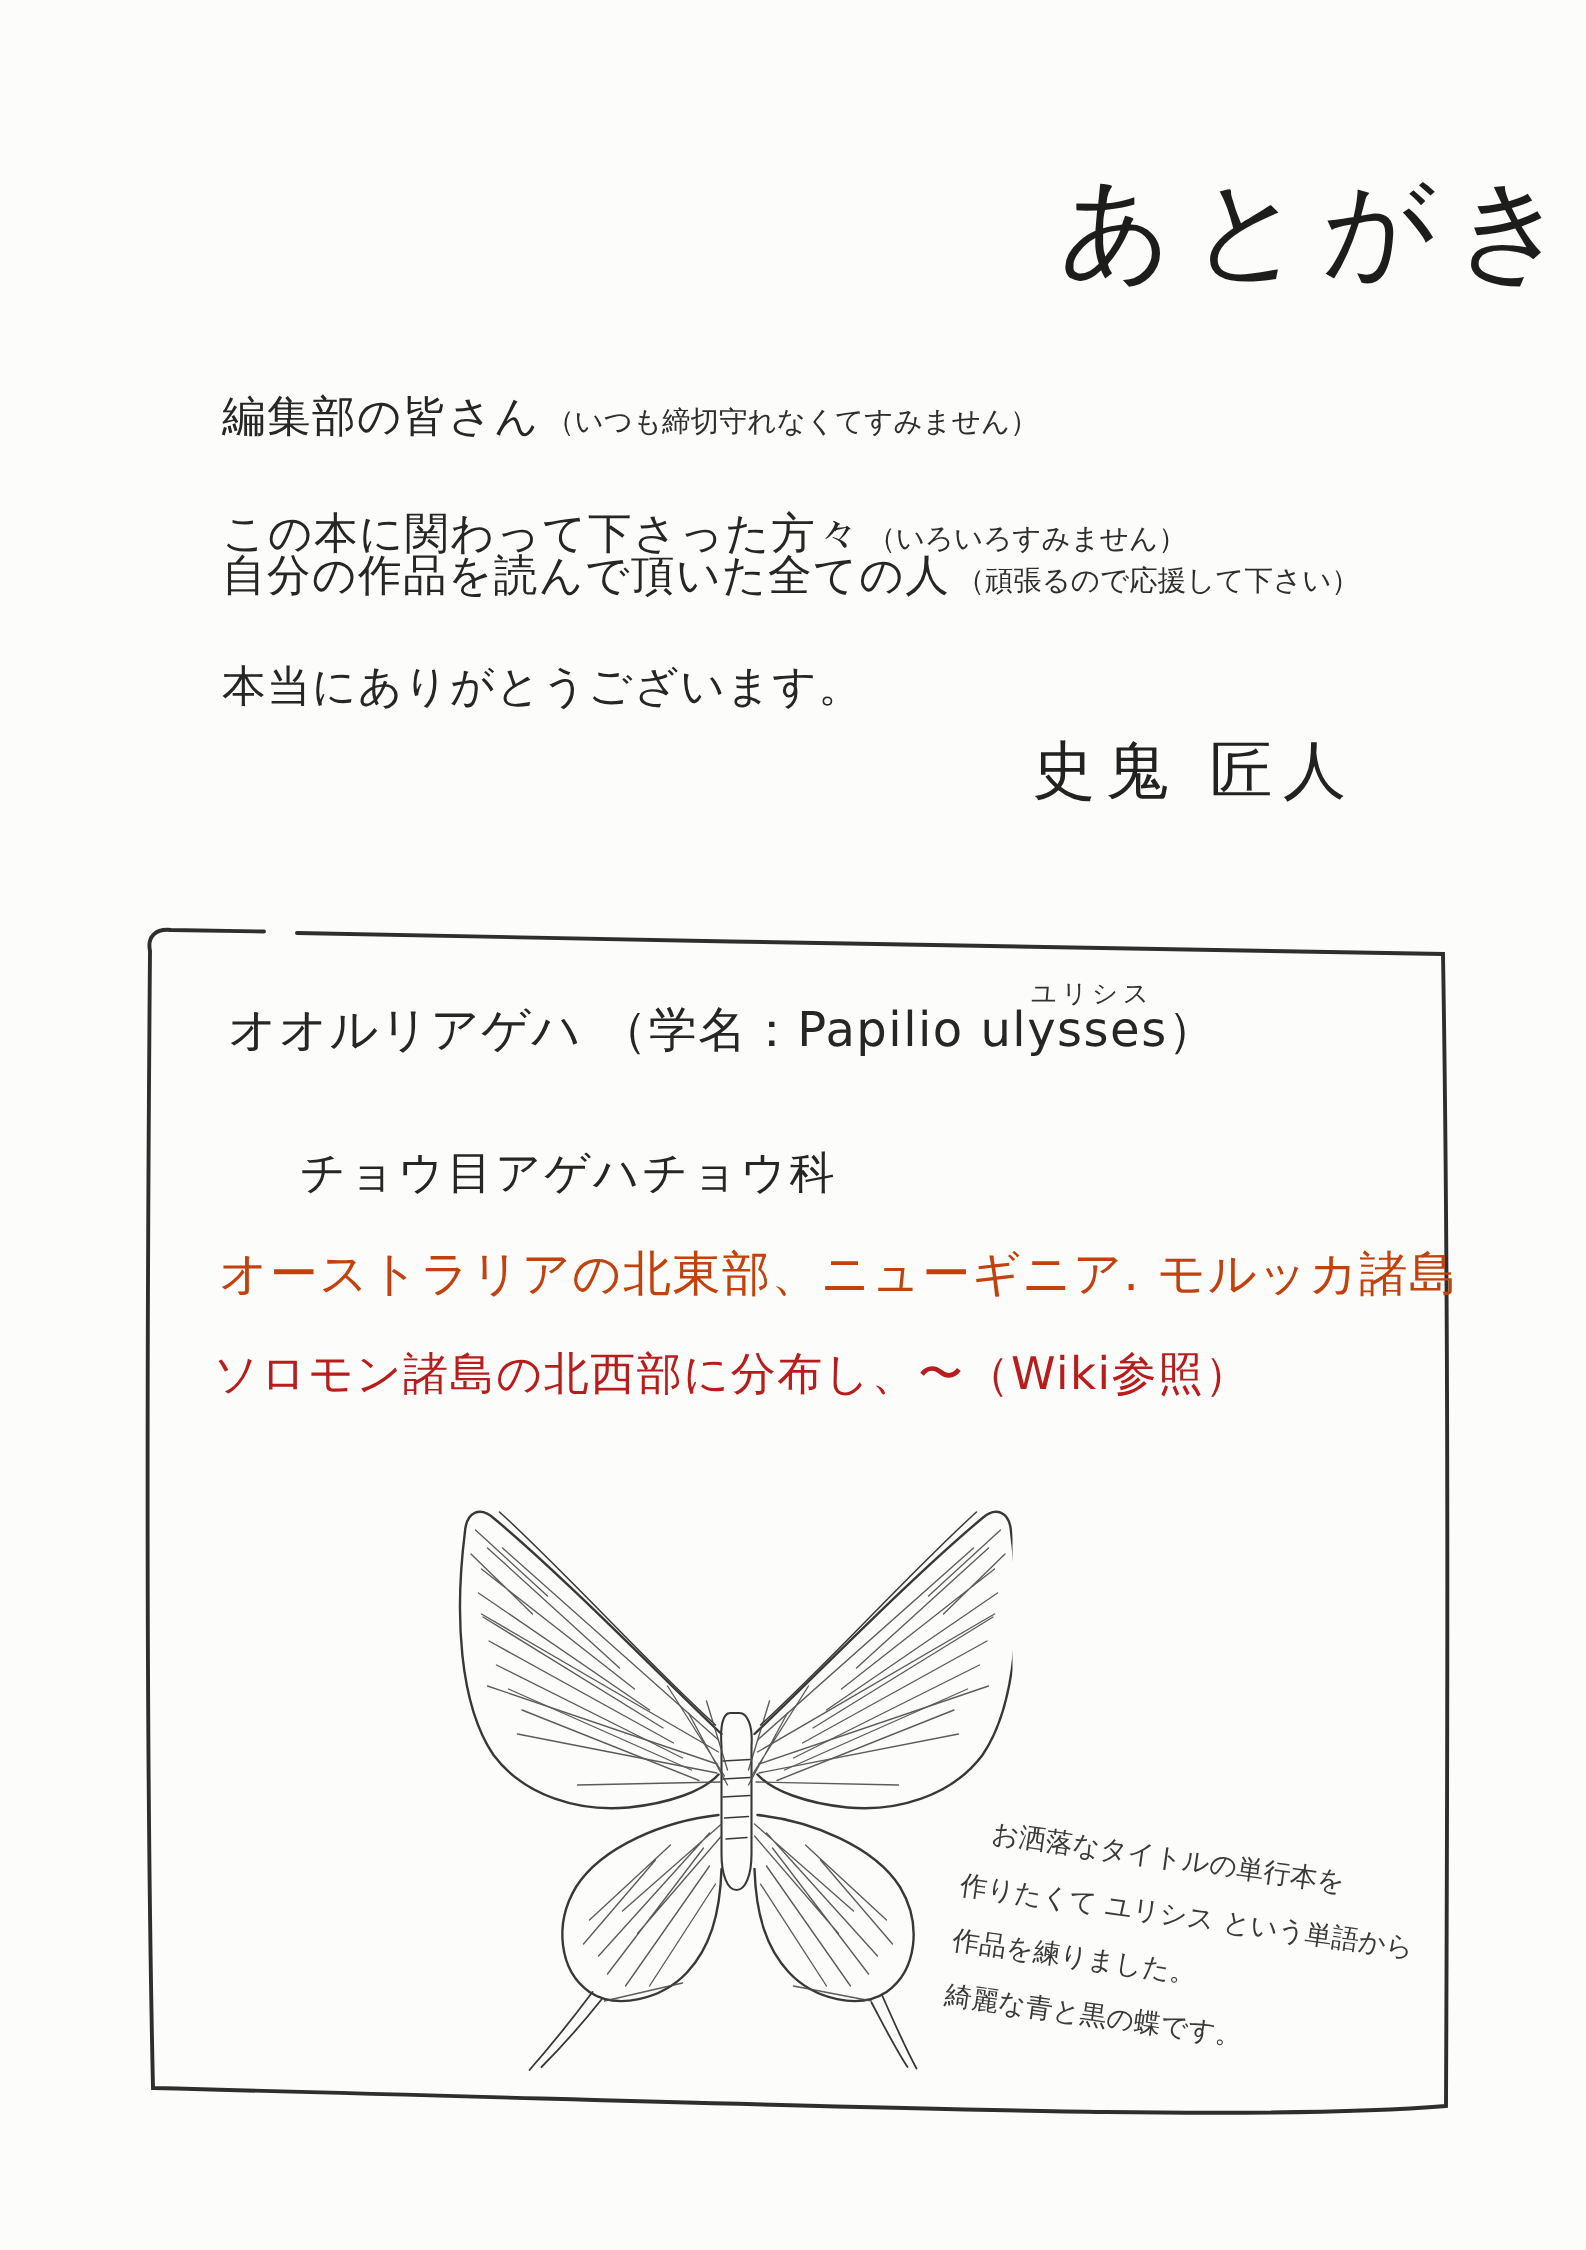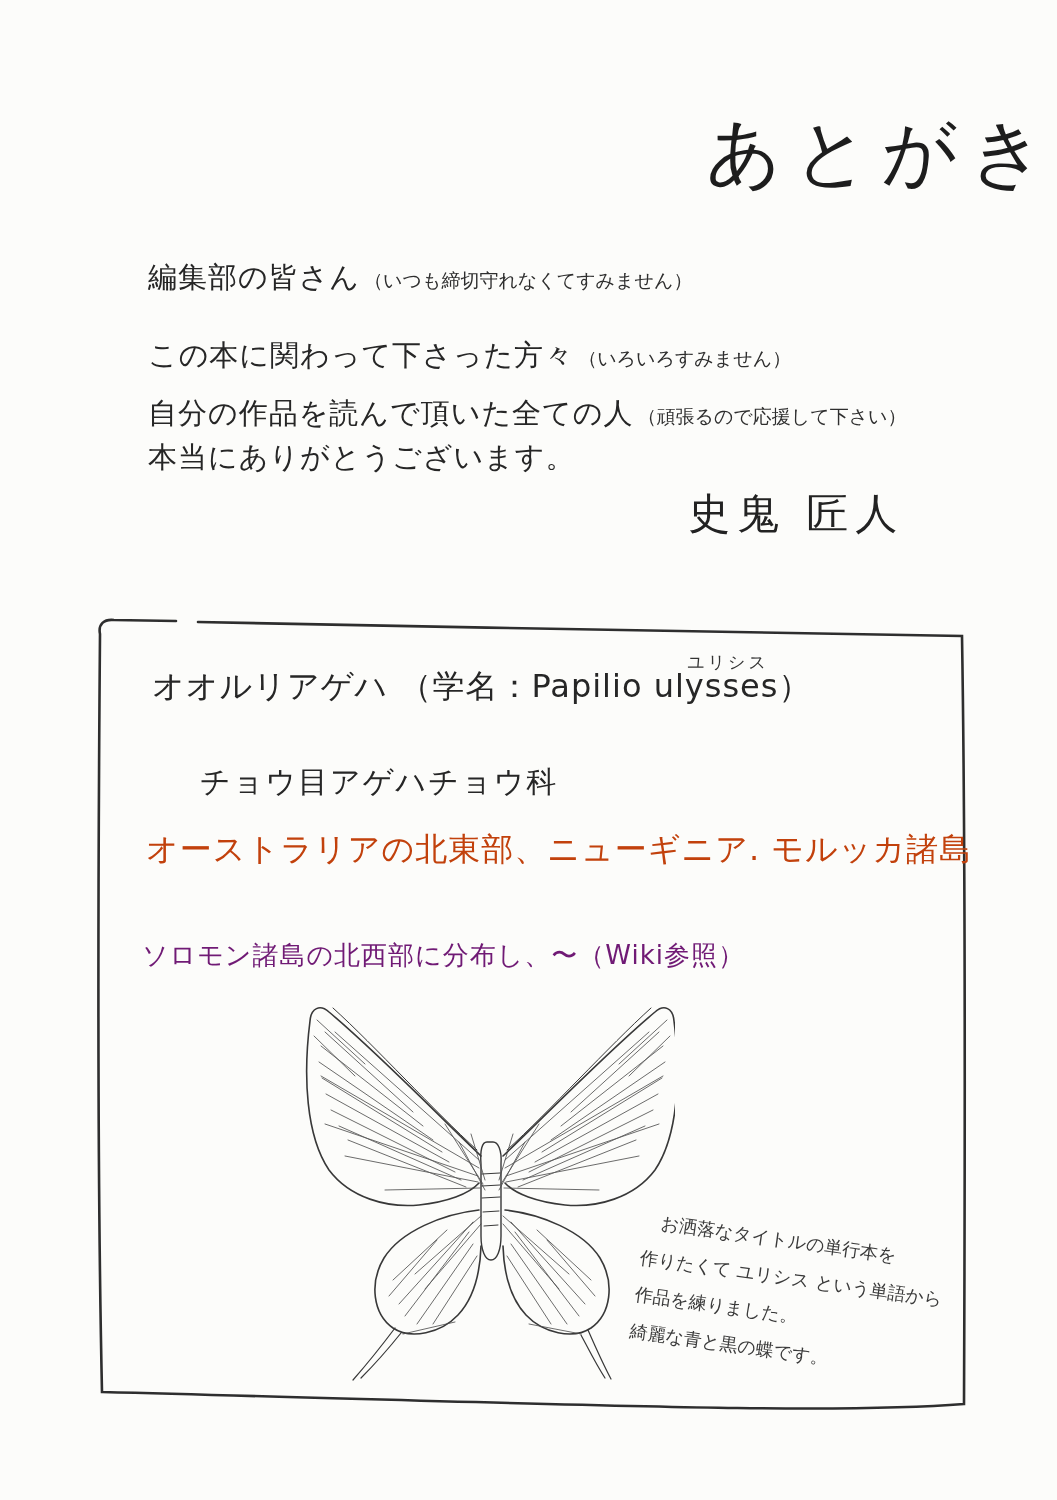--- a/index.html
+++ b/index.html
@@ -21,21 +21,21 @@
     font-weight: 500;
     color: #1d1d1d;
   }
 
   .thanks { position: absolute; left: 148px; top: 0; }
   .thanks-line { position: absolute; left: 0; white-space: nowrap; }
   .thanks-line .main { font-size: 29px; letter-spacing: 1px; color: #262626; }
   .thanks-line .paren { font-size: 19px; letter-spacing: 0; color: #2e2e2e; margin-left: 4px; text-align: right; }
   .tl-0 { top: 258px; }
   .tl-1 { top: 336px; }
-  .tl-2 { top: 394px; font-family: Liberation Serif, serif; }
+  .tl-2 { top: 364px; font-family: Liberation Serif, serif; }
   .tl-3 { top: 438px; }
 
   .signature {
     position: absolute;
     left: 688px; top: 486px;
     font-size: 42px;
     letter-spacing: 7px;
     color: #222;
     white-space: nowrap;
   }
@@ -68,22 +68,22 @@
     font-size: 30px; letter-spacing: 2px;
     white-space: nowrap; color: #262626; margin-left: 48px;
   }
   .dist-line-1 {
     position: absolute; left: 58px; top: 212px;
     font-size: 32px; letter-spacing: 1px;
     white-space: nowrap; color: #c2410c;
   }
   .dist-line-2 {
     position: absolute; left: 54px; top: 280px;
-    font-size: 26px; letter-spacing: 1px;
-    white-space: nowrap; color: #701a75; margin-top: 42px;
+    font-size: 30px; letter-spacing: 1px;
+    white-space: nowrap; color: #b91c1c;
   }
 
   .butterfly {
     position: absolute; left: 207px; top: 368px;
     width: 380px; height: 400px;
   }
 
   .notes {
     position: absolute; left: 560px; top: 586px;
     width: 330px;

